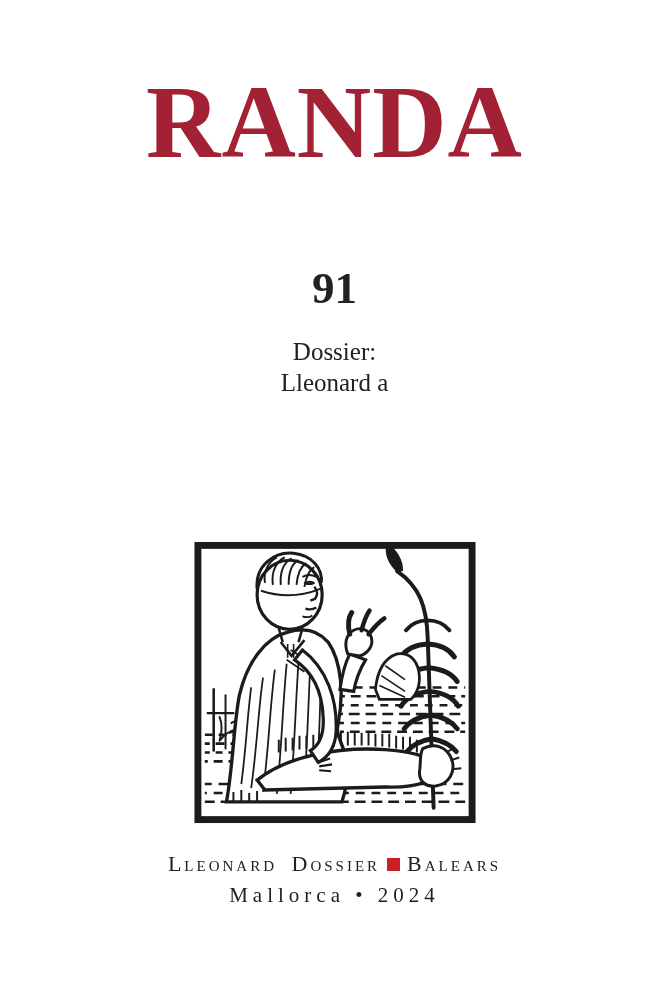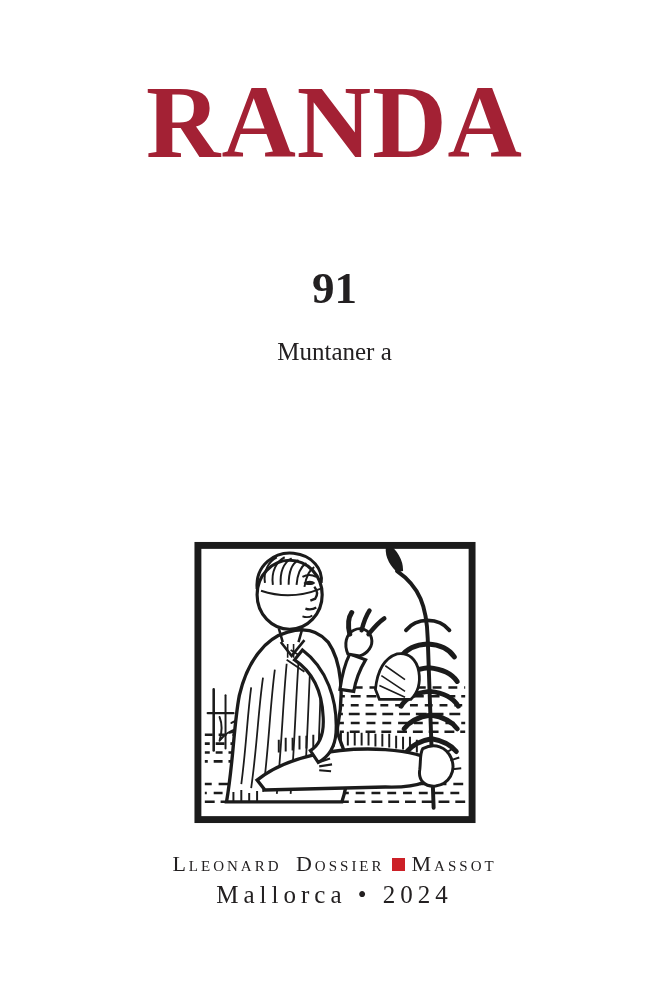--- a/index.html
+++ b/index.html
@@ -57,36 +57,37 @@
   }
   .red-square{
     display:inline-block;
     width:13px;height:13px;
     background:var(--accent-red);
     margin:0 7px;
     vertical-align:baseline;
   }
   .place-year{
     top:882px;
-    font-size:25px;line-height:26px;
+    font-size:21px;line-height:26px;
     letter-spacing:5px;
   }
 </style>
 </head>
 <body>
 
 <div class="page">
 
   <div class="center-block journal-title">RANDA</div>
 
 
   <div class="center-block issue-number">91</div>
 
   <div class="center-block dossier">
-    <div>Muntaner a</div>
+    <div>Dossier:</div>
+    <div>Lleonard a</div>
   </div>
 
   <div class="woodcut-wrap">
     <svg viewBox="0 0 290 290" xmlns="http://www.w3.org/2000/svg">
 
       <rect x="0" y="0" width="290" height="290" fill="#ffffff"></rect>
 
       <g stroke="#1b1b1b" stroke-width="2.6" fill="none">
         <path d="M148 150 H277" stroke-dasharray="9 7"></path>
         <path d="M150 159 H277" stroke-dasharray="10 6" stroke-dashoffset="5"></path>
@@ -182,18 +183,18 @@
         <path d="M88 90 L92 104 M112 90 L108 104" stroke="#1b1b1b" stroke-width="2.6" fill="none"></path>
         <path d="M90 104 L101 118 L114 102" stroke="#1b1b1b" stroke-width="2.6" fill="none"></path>
         <path d="M97 106 v14 M103 106 v14" stroke="#1b1b1b" stroke-width="1.6" fill="none"></path>
       </g>
 
       <rect x="6" y="6" width="278" height="278" fill="none" stroke="#1b1b1b" stroke-width="7"></rect>
     </svg>
   </div>
 
   <div class="center-block publisher-line">
-    <span>Lleonard Dossier</span><span class="red-square"></span><span>Massot</span>
+    <span>Lleonard Dossier</span><span class="red-square"></span><span>Balears</span>
   </div>
 
   <div class="center-block place-year">Mallorca • 2024</div>
 
 </div>
 
 </body></html>

